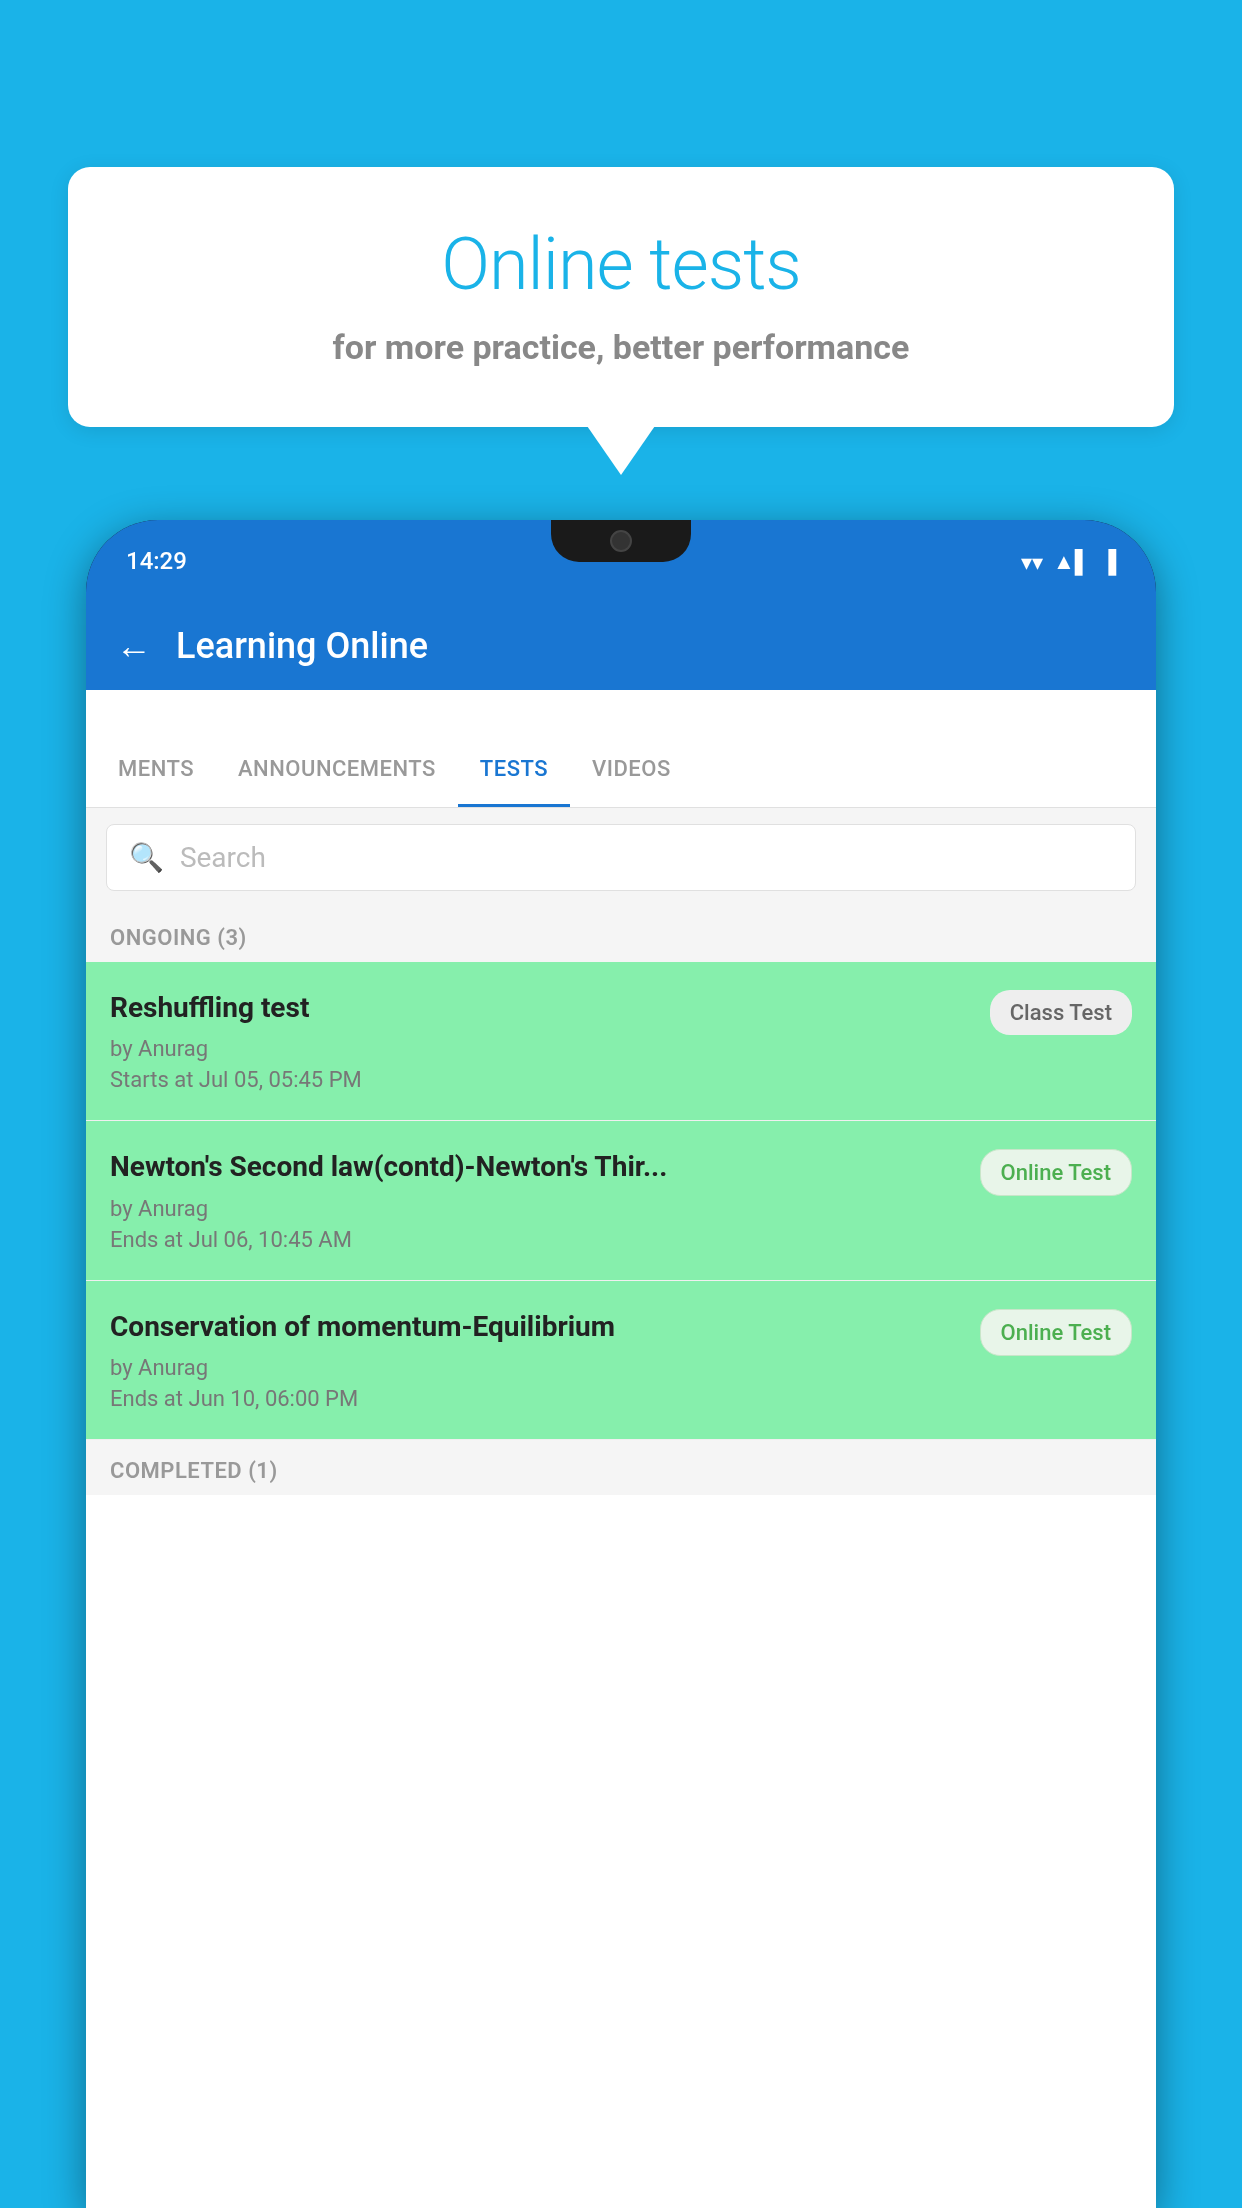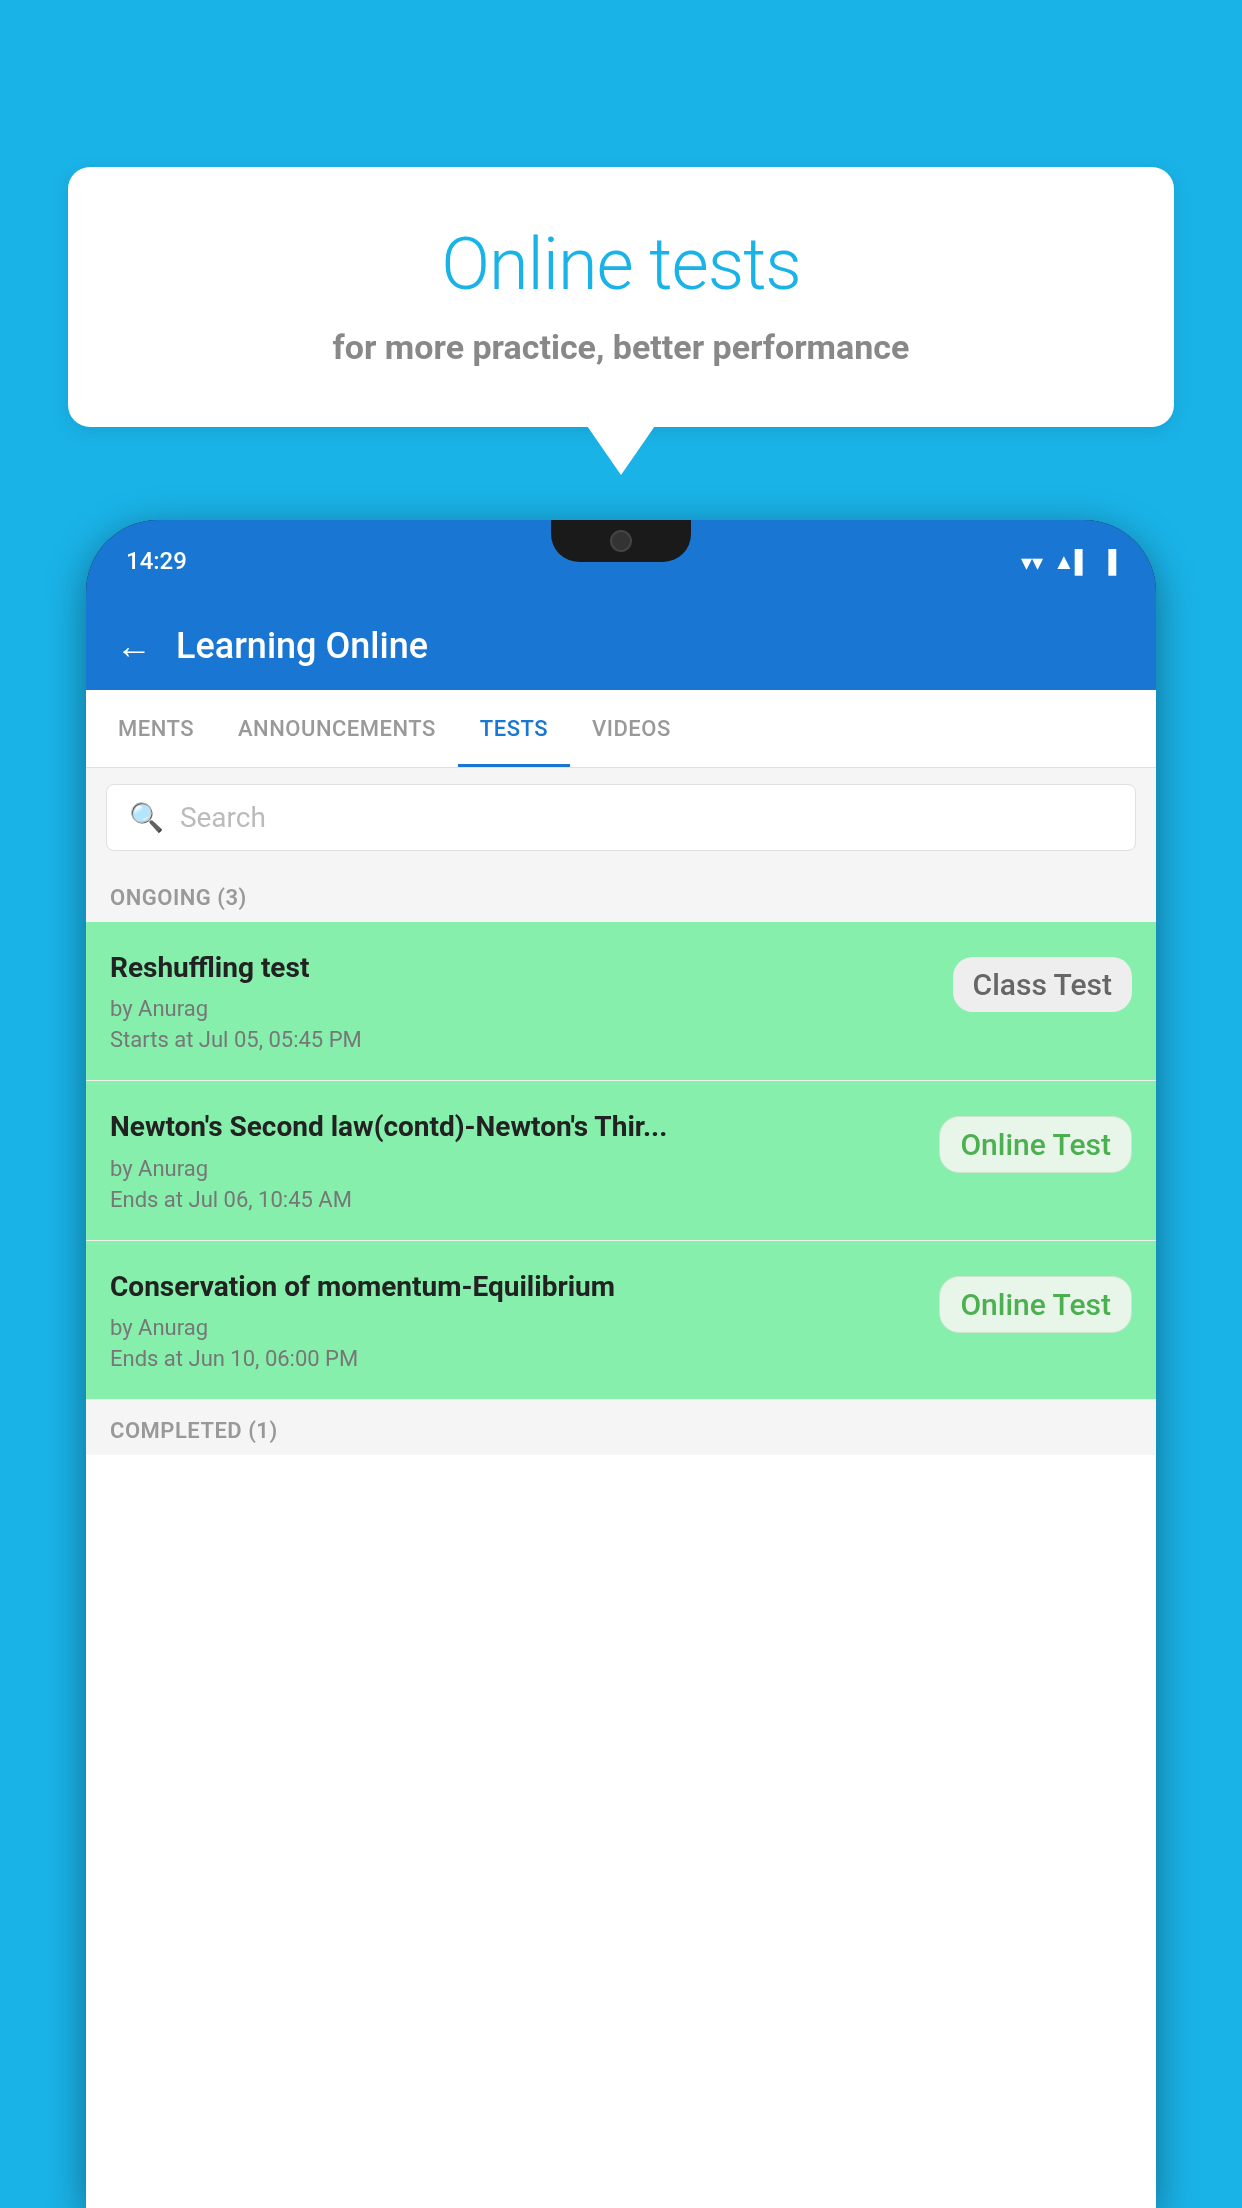--- a/index.html
+++ b/index.html
@@ -156,20 +156,21 @@
       overflow: hidden;
       border-radius: 0;
     }
 
     
     .tabs-container {
       display: flex;
       background: white;
       border-bottom: 1px solid #e0e0e0;
       padding: 0 10px;
+      margin-top: 40px;
     }
 
     .tab-item {
       padding: 26px 22px;
       font-size: 22px;
       font-weight: 500;
       color: #999;
       letter-spacing: 0.5px;
       text-transform: uppercase;
       position: relative;
@@ -263,25 +264,25 @@
     }
 
     .test-time {
       font-size: 22px;
       color: #777;
     }
 
     .test-badge {
       border-radius: 20px;
       padding: 10px 20px;
-      font-size: 30px;
+      font-size: 22px;
       font-weight: 500;
       white-space: nowrap;
       flex-shrink: 0;
-      margin-top: 7px;
+      margin-top: 0;
     }
 
     .badge-class-test {
       background: #eeeeee;
       color: #666;
     }
 
     .badge-online-test {
       background: #e8f5e9;
       color: #4caf50;

